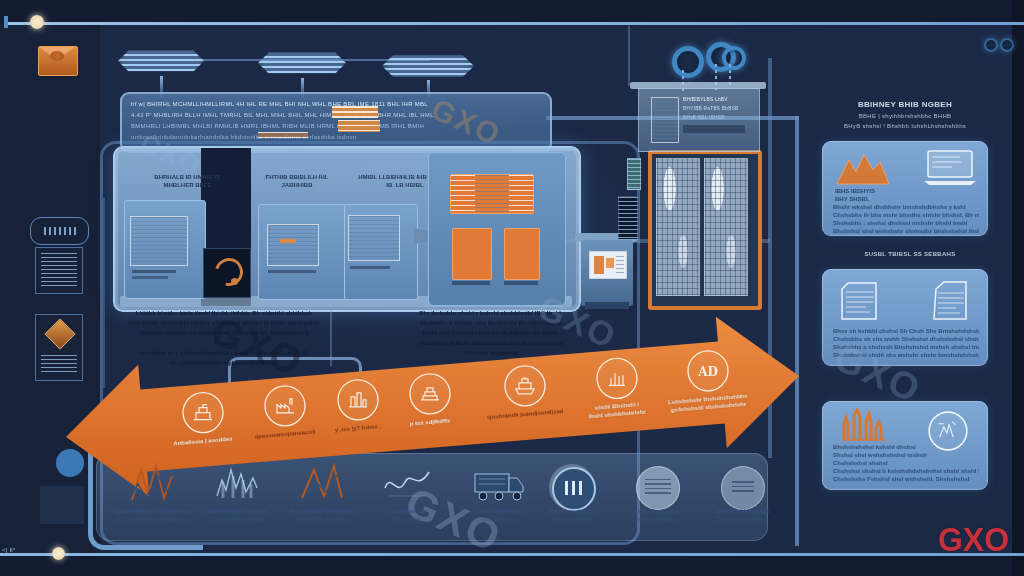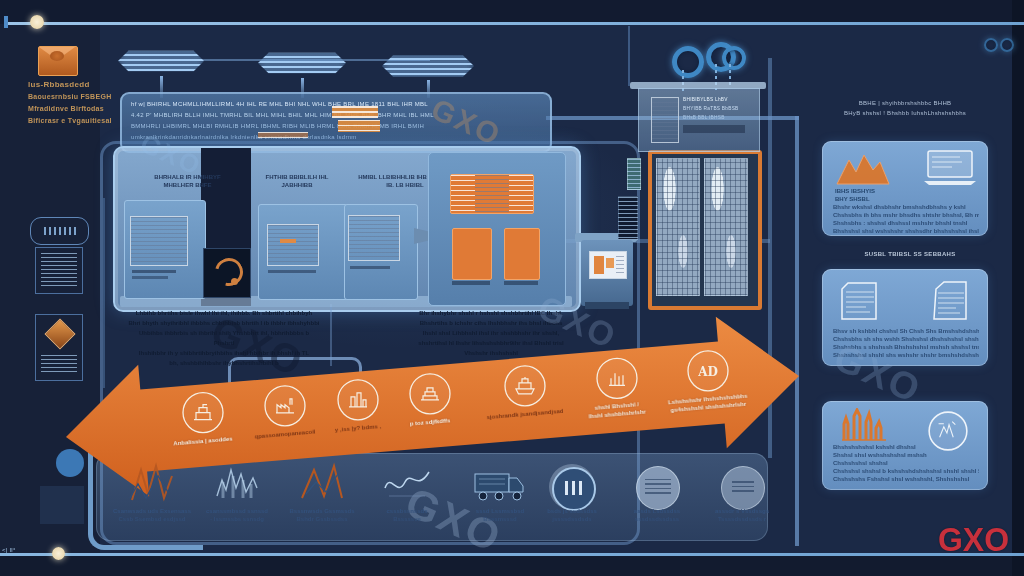--- a/index.html
+++ b/index.html
@@ -72,26 +72,20 @@
   <div class="a holo" style="left:258px;top:46px;width:88px;height:34px;z-index:3;"></div>
   <div class="a holo" style="left:382px;top:48px;width:92px;height:36px;z-index:3;"></div>
   <div class="a stem" style="left:160px;top:76px;height:22px;z-index:3;"></div>
   <div class="a stem" style="left:301px;top:78px;height:20px;z-index:3;"></div>
   <div class="a stem" style="left:427px;top:80px;height:18px;z-index:3;"></div>
 
   <div class="a" style="left:38px;top:46px;width:38px;height:28px;background:linear-gradient(180deg,#e08a44,#b05a1f);border:1px solid #eaa055;border-radius:2px;z-index:5;">
     <div style="width:0;height:0;border-left:18px solid transparent;border-right:18px solid transparent;border-top:13px solid rgba(255,200,150,.5);"></div>
     <div style="position:absolute;left:11px;top:4px;width:14px;height:10px;border-radius:50%;background:radial-gradient(circle,#c96f2e,#a3511c);"></div>
   </div>
-  <div class="a" style="left:28px;top:78px;width:105px;height:50px;z-index:5;">
-    <div class="gtxt ptxt" style="font-size:8px;line-height:13px;">lus-Rbbasdedd</div>
-    <div class="gtxt ptxt" style="font-size:7px;line-height:12px;">Baouesrnbsiu FSBEGH</div>
-    <div class="gtxt ptxt" style="font-size:7px;line-height:12px;">Mfradidnve Birftodas</div>
-    <div class="gtxt ptxt" style="font-size:7px;line-height:12px;">Bificrasr e Tvgauitiesal</div>
-  </div>
 
   <div class="a" style="left:120px;top:92px;width:428px;height:57px;background:linear-gradient(180deg,rgba(95,140,190,.65),rgba(70,108,155,.6));border:2px solid rgba(165,205,242,.7);border-radius:9px;z-index:5;">
     <div style="padding:5px 9px;">
       <div class="ptxt" style="font-size:6px;line-height:11px;color:#d5e6f7;">hf w| BHIRHL MCHMLLIHMLLIRML 4H IHL RE MHL BHI NHL WHL BHE BRL IME 1811 BHL IHR MBL</div>
       <div class="ptxt" style="font-size:6px;line-height:11px;color:#b7d2ec;">4.42 P' MHBLIRH BLLH IMHL TMRHL BIL MHL MIHL BHIL MHL HIM BIL MHE BHIL BHR MHL IBL HML</div>
       <div class="ptxt" style="font-size:6px;line-height:11px;color:#9dbfe2;">BMMHRLI LHBIMRL MHLBI RMHLIB HMRL IBHML RIBH MLIB HRML IBHL RMBI HLMB IRHL BMIH</div>
       <div class="ptxt" style="font-size:6px;line-height:11px;color:#8fb2d8;">umkranlkrinkdanridnkarlnairdnlka lrkdnienlka ernsiadkrms dnrlasdnka lsdrnm</div>
     </div>
     <div class="rows-w" style="position:absolute;left:210px;top:12px;width:46px;height:12px;background-color:rgba(225,140,60,.9);"></div>
     <div class="rows-w" style="position:absolute;left:216px;top:26px;width:42px;height:12px;background-color:rgba(225,140,60,.9);"></div>
@@ -205,20 +199,21 @@
     <div class="rows-l" style="margin:5px;height:34px;"></div>
   </div>
   <div class="a" style="left:35px;top:314px;width:46px;height:65px;border:1px solid #4c6f9e;z-index:6;">
     <div style="position:absolute;left:13px;top:8px;width:20px;height:20px;transform:rotate(45deg);background:linear-gradient(135deg,#e59a4d,#8a4517);border:1px solid #f0b070;"></div>
     <div class="rows-l" style="position:absolute;left:5px;top:40px;width:36px;height:20px;"></div>
   </div>
   <div class="a" style="left:56px;top:449px;width:28px;height:28px;border-radius:50%;background:#3c78b5;z-index:6;"></div>
   <div class="a" style="left:40px;top:486px;width:44px;height:38px;background:rgba(35,52,82,.8);z-index:5;"></div>
 
   <div class="a" style="left:800px;top:98px;width:210px;text-align:center;z-index:6;">
+    <div class="ptxt" style="font-size:8px;line-height:13px;font-weight:bold;color:#cdd9e8;">BBIHNEY BHIB NGBEH</div>
     <div class="ptxt" style="font-size:6px;line-height:10px;color:#aebfd6;">BBHE | shyihbbrshshbbc BHHB</div>
     <div class="ptxt" style="font-size:6px;line-height:10px;color:#aebfd6;">BHyB shshsl ! Bhshbb IuhshLhshshshbhs</div>
   </div>
 
   <div class="a card" style="left:822px;top:141px;width:166px;height:95px;z-index:6;">
     <svg style="position:absolute;left:12px;top:9px;" width="58" height="36" viewBox="0 0 56 36">
       <path d="M2 34 L14 10 L21 22 L29 5 L38 20 L45 12 L54 34 Z" fill="#d9772e" stroke="#f0a066" stroke-width="1" opacity=".95"></path>
     </svg>
     <svg style="position:absolute;left:100px;top:8px;" width="56" height="38" viewBox="0 0 56 38">
       <rect x="6" y="2" width="44" height="26" rx="2" fill="rgba(238,245,251,.2)" stroke="#eef4fa" stroke-width="1.5"></rect>

